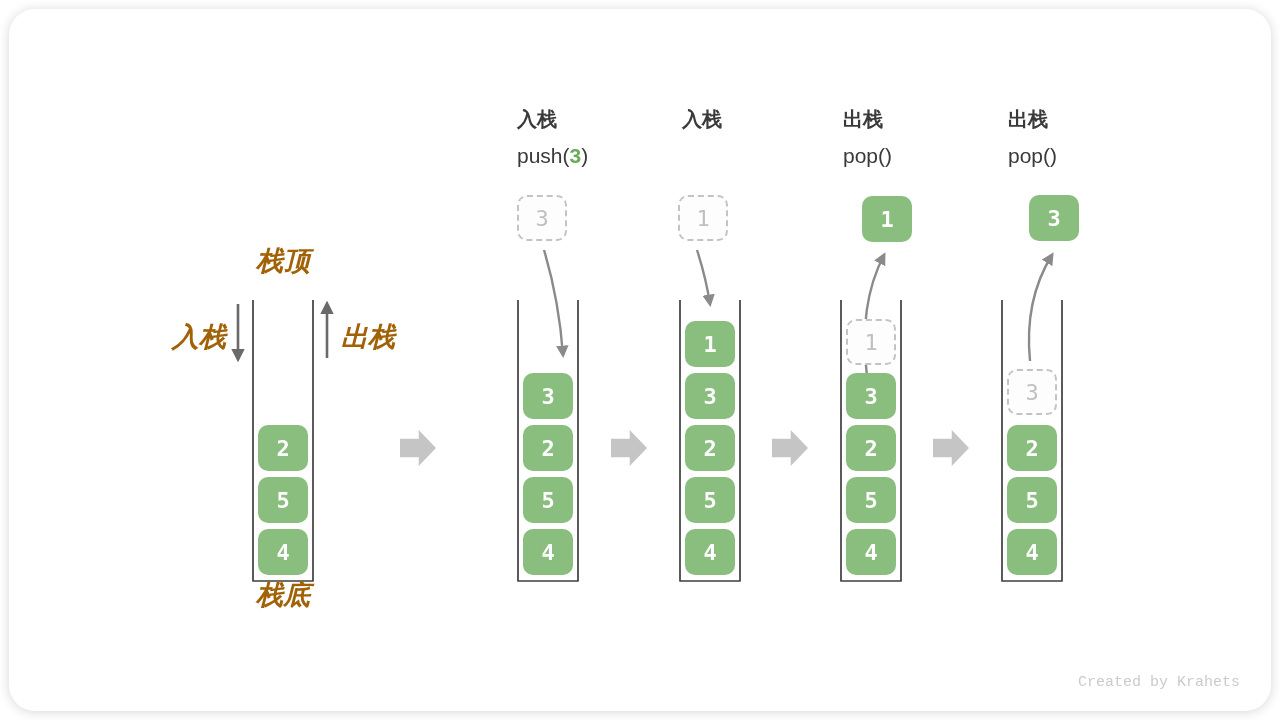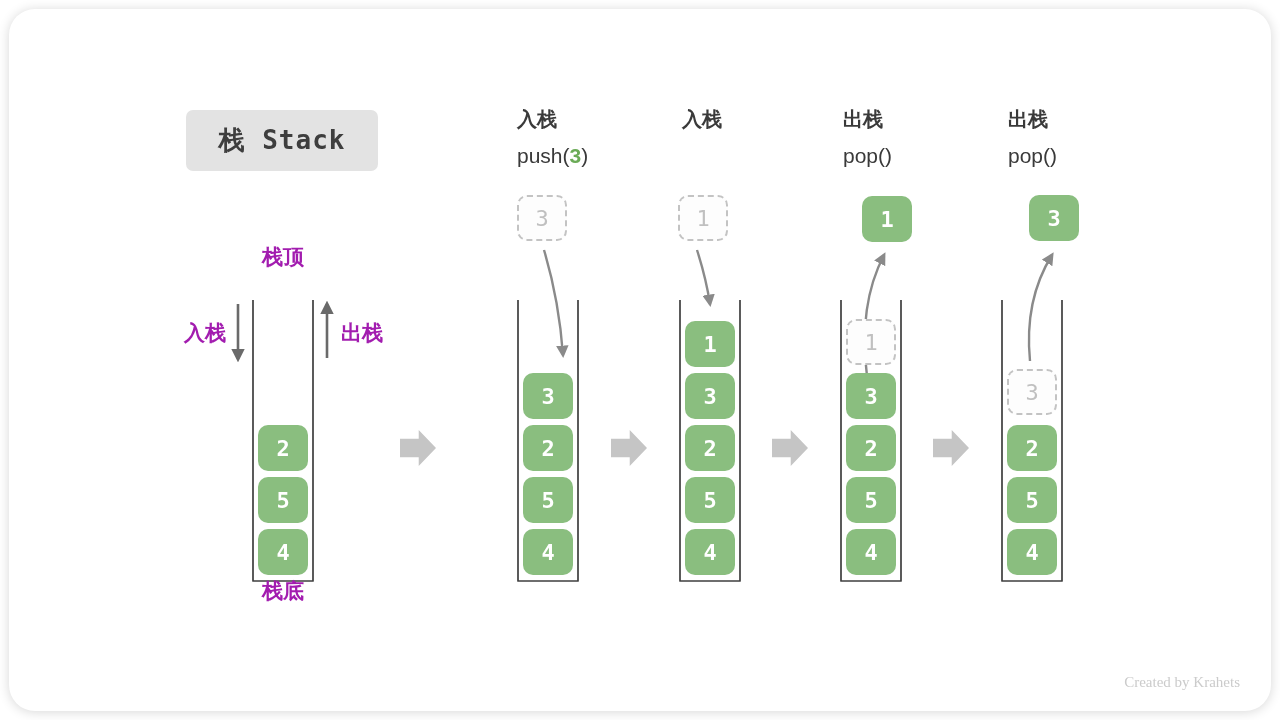--- a/index.html
+++ b/index.html
@@ -14,22 +14,22 @@
   }
   .overlay{position:absolute;left:0;top:0;pointer-events:none;}
   .title-box{
     position:absolute;left:186px;top:110px;width:192px;height:61px;
     background:#e3e3e3;border-radius:7px;
     display:flex;align-items:center;justify-content:center;
     font-family:"DejaVu Sans Mono","Liberation Mono",monospace;
     font-size:26px;font-weight:bold;color:#3e3e3e;letter-spacing:1px;
   }
   .cjk-label{
-    position:absolute;font-size:21px;font-weight:bold;color:#a21caf;
-    width:120px;text-align:center;
+    position:absolute;font-size:27px;font-weight:bold;color:#a16207;
+    width:120px;text-align:center;font-style:italic;
   }
   .op{position:absolute;width:160px;}
   .op-name{font-size:20px;font-weight:bold;color:#3a3a3a;line-height:26px;}
   .op-code{
     margin-top:10px;
     font-family:Liberation Sans, sans-serif;
     font-size:21px;color:#3a3a3a;line-height:28px;
   }
   .op-code .arg{color:var(--code-green);font-weight:bold;}
   .cell{
@@ -41,21 +41,21 @@
   .cell.solid{background:var(--green);color:#ffffff;font-weight:bold;}
   .cell.dashed{
     border:2px dashed #c3c3c3;color:#c0c0c0;background:#fdfdfd;font-weight:500;
   }
   .big-arrow{
     position:absolute;width:36px;height:36px;background:#c5c5c5;
     clip-path:polygon(0 24%, 52% 24%, 52% 0, 100% 50%, 52% 100%, 52% 76%, 0 76%);
   }
   .watermark{
     position:absolute;right:40px;top:674px;
-    font-family:Liberation Serif, serif;
+    font-family:Liberation Mono, monospace;
     font-size:15px;color:#cbcbcb;margin-left:27px;
   }
 </style>
 </head>
 <body>
 
 <div class="stage">
   <div class="card"></div>
 
   <svg class="overlay" width="1280" height="720">
@@ -82,23 +82,20 @@
       <path d="M867,376 Q858,305 884,255" marker-end="url(#ahGray)"></path>
       <path d="M1030,361 Q1024,300 1052,255" marker-end="url(#ahGray)"></path>
     </g>
 
     <g stroke="#6a6a6a" stroke-width="2.6" fill="none">
       <path d="M238,304 L238,359" marker-end="url(#ahDark)"></path>
       <path d="M327,358 L327,304" marker-end="url(#ahDark)"></path>
     </g>
   </svg>
 
-  <div class="title-box">
-    <span>栈 Stack</span>
-  </div>
 
   <div class="cjk-label" style="left:223px;top:243px;">栈顶</div>
   <div class="cjk-label" style="left:223px;top:577px;">栈底</div>
   <div class="cjk-label" style="left:142px;top:319px;width:84px;text-align:right;">入栈</div>
   <div class="cjk-label" style="left:341px;top:319px;width:84px;text-align:left;">出栈</div>
 
   <div class="op" style="left:517px;top:106px;">
     <div class="op-name">入栈</div>
     <div class="op-code"><span>push(</span><span class="arg">3</span><span>)</span></div>
   </div>

